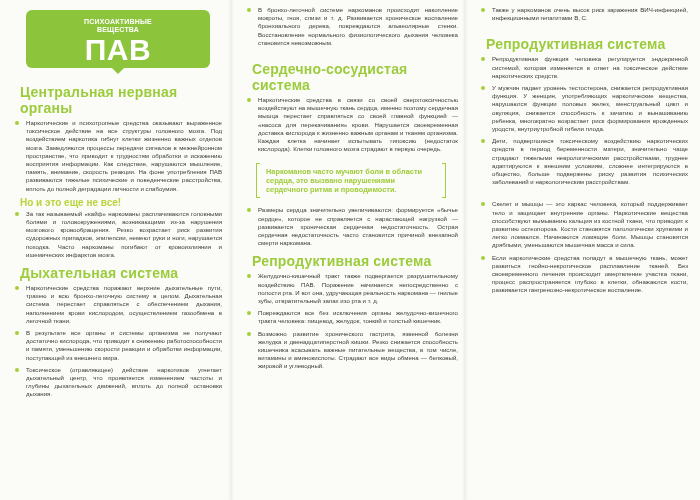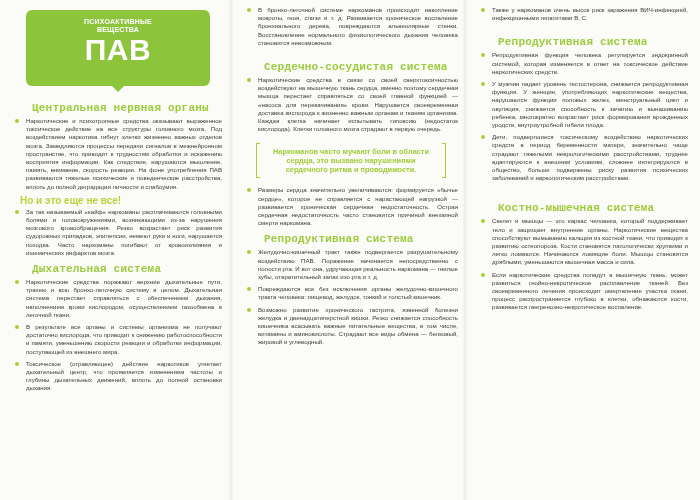--- a/index.html
+++ b/index.html
@@ -16,49 +16,49 @@
     #p3 { left: 466px; width: 234px; padding: 6px 12px 0 14px; }
     .fold {
       position: absolute; top: 0; width: 6px; height: 500px;
       background: linear-gradient(to right, rgba(0,0,0,0), rgba(0,0,0,0.05), rgba(0,0,0,0));
     }
     #fold1 { left: 228px; }
     #fold2 { left: 462px; }
 
     .banner {
       position: relative; background: #8cc43c; border-radius: 6px;
-      margin: 4px 12px 0 12px; height: 76px; text-align: center; color: #fff;
+      margin: 4px 12px 0 12px; height: 58px; text-align: center; color: #fff;
     }
     .banner::after {
       content: ""; position: absolute; left: 50%; bottom: -6px; margin-left: -6px;
       border-left: 6px solid transparent; border-right: 6px solid transparent;
       border-top: 6px solid #8cc43c;
     }
     .banner-sub { font-size: 7px; font-weight: bold; line-height: 8px; padding-top: 8px; letter-spacing: 0.2px; }
     .banner-title { font-size: 30px; font-weight: bold; line-height: 32px; letter-spacing: 0.5px; }
 
     h2 {
-      margin: 6px 0 3px 18px; font-size: 11px; font-weight: bold;
-      color: #9ccc3c; letter-spacing: 0.2px; font-family: Liberation Mono, monospace;
+      margin: 6px 0 3px 6px; font-size: 14px; font-weight: bold;
+      color: #9ccc3c; letter-spacing: 0.2px;
     }
     h3 {
       margin: 3px 0 2px 6px; font-size: 10px; font-weight: bold; color: #b8d43a;
     }
     ul { list-style: none; margin: 0; padding: 0; }
     li {
       position: relative; padding-left: 12px; margin-bottom: 4px;
       font-size: 6.1px; line-height: 8.2px; text-align: justify;
     }
     li .bullet {
       position: absolute; left: 1px; top: 2px; width: 4px; height: 4px;
       border-radius: 50%; background: #a6cf3a;
     }
     .callout {
       position: relative; margin: 10px 12px 8px 10px; padding: 4px 10px;
-      text-align: center; color: #a0cc3a; font-weight: bold;
+      color: #a0cc3a; font-weight: bold;
       font-size: 7.4px; line-height: 9px;
     }
     .callout::before, .callout::after {
       content: ""; position: absolute; top: 0; bottom: 0; width: 3px;
       border: 1.5px solid #a6cf3a;
     }
     .callout::before { left: 0; border-right: none; }
     .callout::after { right: 0; border-left: none; }
     .spacer-sm { height: 4px; }
     .spacer-md { height: 10px; }
@@ -120,18 +120,17 @@
     <li><span class="bullet"></span><span>Также у наркоманов очень высок риск заражения ВИЧ-инфекцией, инфекционными гепатитами В, С.</span></li>
   </ul>
   <div class="spacer-sm"></div>
   <h2>Репродуктивная система</h2>
   <ul>
     <li><span class="bullet"></span><span>Репродуктивная функция человека регулируется эндокринной системой, которая изменяется в ответ на токсическое действие наркотических средств.</span></li>
     <li><span class="bullet"></span><span>У мужчин падает уровень тестостерона, снижается репродуктивная функция. У женщин, употребляющих наркотические вещества, нарушаются функции половых желез, менструальный цикл и овуляция, снижается способность к зачатию и вынашиванию ребенка, многократно возрастает риск формирования врожденных уродств, внутриутробной гибели плода.</span></li>
     <li><span class="bullet"></span><span>Дети, подвергшиеся токсическому воздействию наркотических средств в период беременности матери, значительно чаще страдают тяжелыми неврологическими расстройствами, труднее адаптируются к внешним условиям, сложнее интегрируются в общество, больше подвержены риску развития психических заболеваний и наркологическим расстройствам.</span></li>
   </ul>
   <div class="spacer-md"></div>
-  <h2>Костно-мышечная система</h2>
   <ul>
     <li><span class="bullet"></span><span>Скелет и мышцы — это каркас человека, который поддерживает тело и защищает внутренние органы. Наркотические вещества способствуют вымыванию кальция из костной ткани, что приводит к развитию остеопороза. Кости становятся патологически хрупкими и легко ломаются. Начинаются ломящие боли. Мышцы становятся дряблыми, уменьшаются мышечная масса и сила.</span></li>
     <li><span class="bullet"></span><span>Если наркотические средства попадут в мышечную ткань, может развиться гнойно-некротическое расплавление тканей. Без своевременного лечения происходит омертвление участка ткани, процесс распространяется глубоко в клетки, обнажаются кости, развивается гангренозно-некротическое воспаление.</span></li>
   </ul>
 </div>
 
 </body></html>

